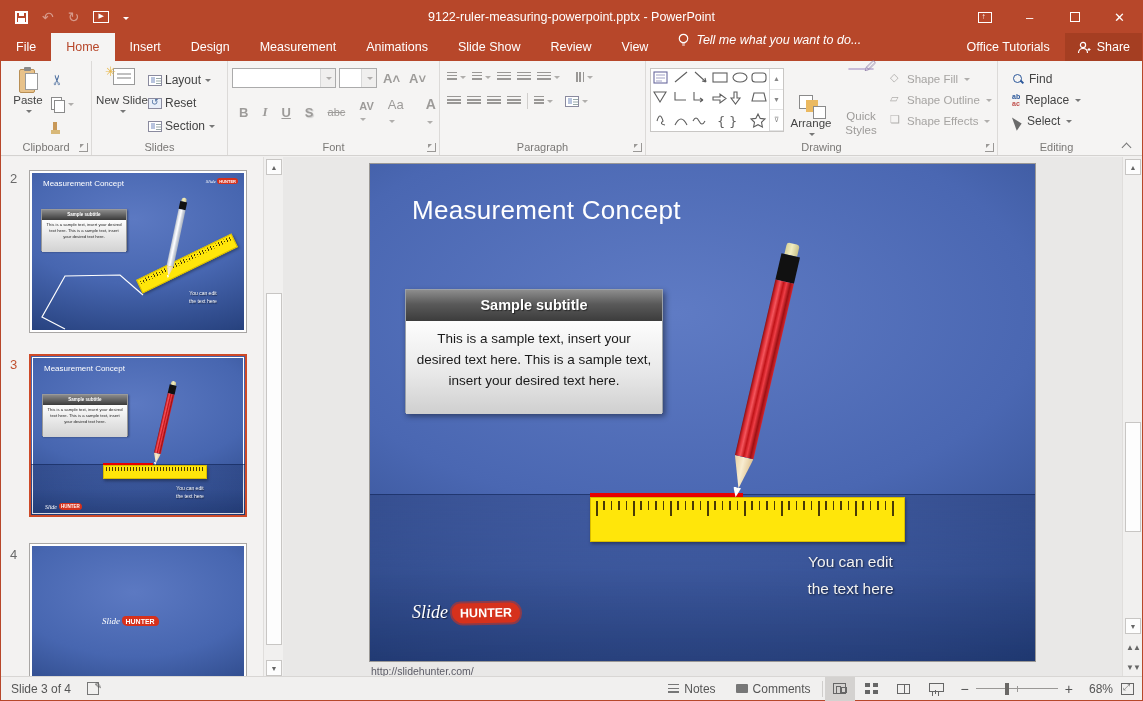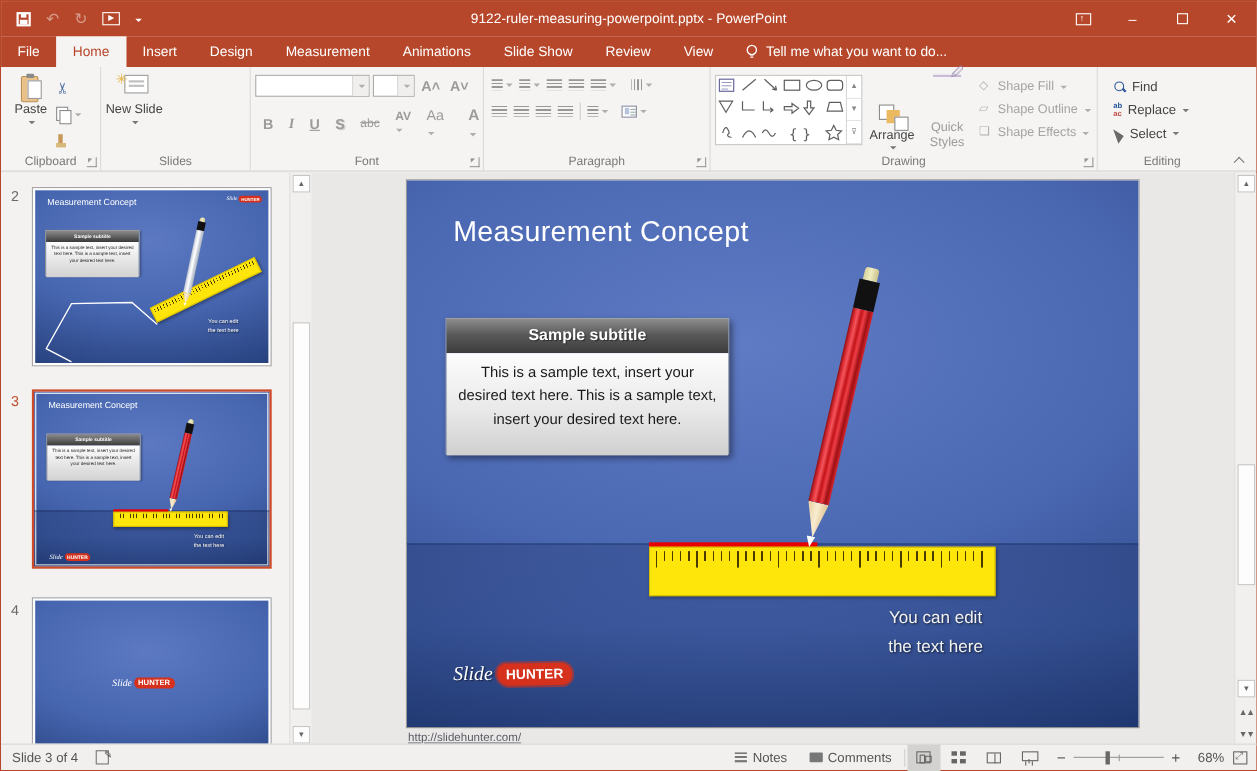--- a/index.html
+++ b/index.html
@@ -23,21 +23,21 @@
   .wincontrols { position:absolute; right:0; top:0; height:32px; display:flex; }
   .wc { width:45px; height:32px; display:flex; align-items:center; justify-content:center; color:#fff; font-size:13px; }
   .wc .maxbox { width:10px; height:10px; border:1.5px solid #fff; display:inline-block; }
   .ribbon-display { width:14px; height:11px; border:1.5px solid #fff; position:relative; }
   .ribbon-display::after { content:"↑"; position:absolute; font-size:8px; top:-1px; left:3px; }
 
   
   .tabrow { position:absolute; left:0; top:32px; width:100%; height:28px; background:#B7472A; display:flex; align-items:stretch; color:#fff; font-size:12.5px; }
   .tab { padding:0 15px; display:flex; align-items:center; cursor:default; }
   .tab.active { background:#F5F4F3; color:#B7472A; }
-  .tellme { display:flex; align-items:center; gap:6px; padding:0 14px; }
+  .tellme { display:flex; gap:6px; padding:0 14px;font-style:italic; }
   .tab-right { margin-left:auto; display:flex; align-items:stretch; }
   .share-btn { background:#A53E22; display:flex; align-items:center; gap:6px; padding:0 12px; }
 
   
   .ribbon { position:absolute; left:0; top:60px; width:100%; height:95px; background:#F5F4F3; border-bottom:1px solid #D4D2D0; display:flex; }
   .rgroup { position:relative; height:100%; padding:4px 2px 18px 4px; }
   .rgroup + .rgroup { border-left:1px solid #DCDAD8; }
   .glabel { position:absolute; bottom:2px; left:0; right:0; text-align:center; font-size:11px; color:#7A7876; }
   .dlauncher { position:absolute; bottom:3px; right:3px; width:9px; height:9px; border-left:1px solid #9a9896; border-top:1px solid #9a9896; transform:rotate(180deg); }
   .dlauncher::after { content:""; position:absolute; right:1px; bottom:1px; border:2.5px solid transparent; border-right-color:#9a9896; border-bottom-color:#9a9896; }
@@ -216,20 +216,31 @@
     <div class="tab">Slide Show</div>
     <div class="tab">Review</div>
     <div class="tab">View</div>
     <div class="tellme">
       <svg width="13" height="15" viewBox="0 0 13 15">
           <circle cx="6.5" cy="5.5" r="4.2" fill="none" stroke="#fff" stroke-width="1.2"></circle>
           <path d="M4.8 10 h3.4 M5.2 12 h2.6" stroke="#fff" stroke-width="1.1" fill="none"></path>
         </svg>
       <span>Tell me what you want to do...</span>
     </div>
+    <div class="tab-right">
+      <div class="tab">Office Tutorials</div>
+      <div class="share-btn">
+        <svg width="14" height="13" viewBox="0 0 14 13">
+            <circle cx="6" cy="4" r="2.6" fill="none" stroke="#fff" stroke-width="1.2"></circle>
+            <path d="M1.5 12 c0-3 2-4.5 4.5-4.5 s4.5 1.5 4.5 4.5" fill="none" stroke="#fff" stroke-width="1.2"></path>
+            <path d="M10.5 8.5 h3 M12 7 v3" stroke="#fff" stroke-width="1.1"></path>
+          </svg>
+        <span>Share</span>
+      </div>
+    </div>
   </div>
 
   <div class="ribbon">
 
     <div class="rgroup" style="width:90px;">
       <div style="display:flex;">
         <div class="bigbtn">
           <span class="clip-icon">
               <span class="clip-board"></span>
               <span class="clip-paper"></span>
@@ -257,20 +268,36 @@
 
     <div class="rgroup" style="width:136px;">
       <div style="display:flex;">
         <div class="bigbtn" style="width:52px;">
           <span class="newslide-icon">
               <span class="pg"></span>
               <span class="star">✳</span>
             </span>
           <span>New Slide</span>
           <span class="car"></span>
+        </div>
+        <div style="display:flex;flex-direction:column;gap:1px;padding-top:4px;">
+          <span class="smallrow">
+              <span class="mini-slide-ic"></span>
+              <span>Layout</span>
+              <span class="car"></span>
+            </span>
+          <span class="smallrow">
+              <span class="reset-ic"></span>
+              <span>Reset</span>
+            </span>
+          <span class="smallrow">
+              <span class="mini-slide-ic"></span>
+              <span>Section</span>
+              <span class="car"></span>
+            </span>
         </div>
       </div>
       <div class="glabel">Slides</div>
     </div>
 
     <div class="rgroup" style="width:212px;">
       <div style="display:flex;align-items:center;gap:3px;padding-top:3px;">
         <div class="combo" style="width:104px;">
             <span class="cbtn">
               <span class="car dis"></span>

